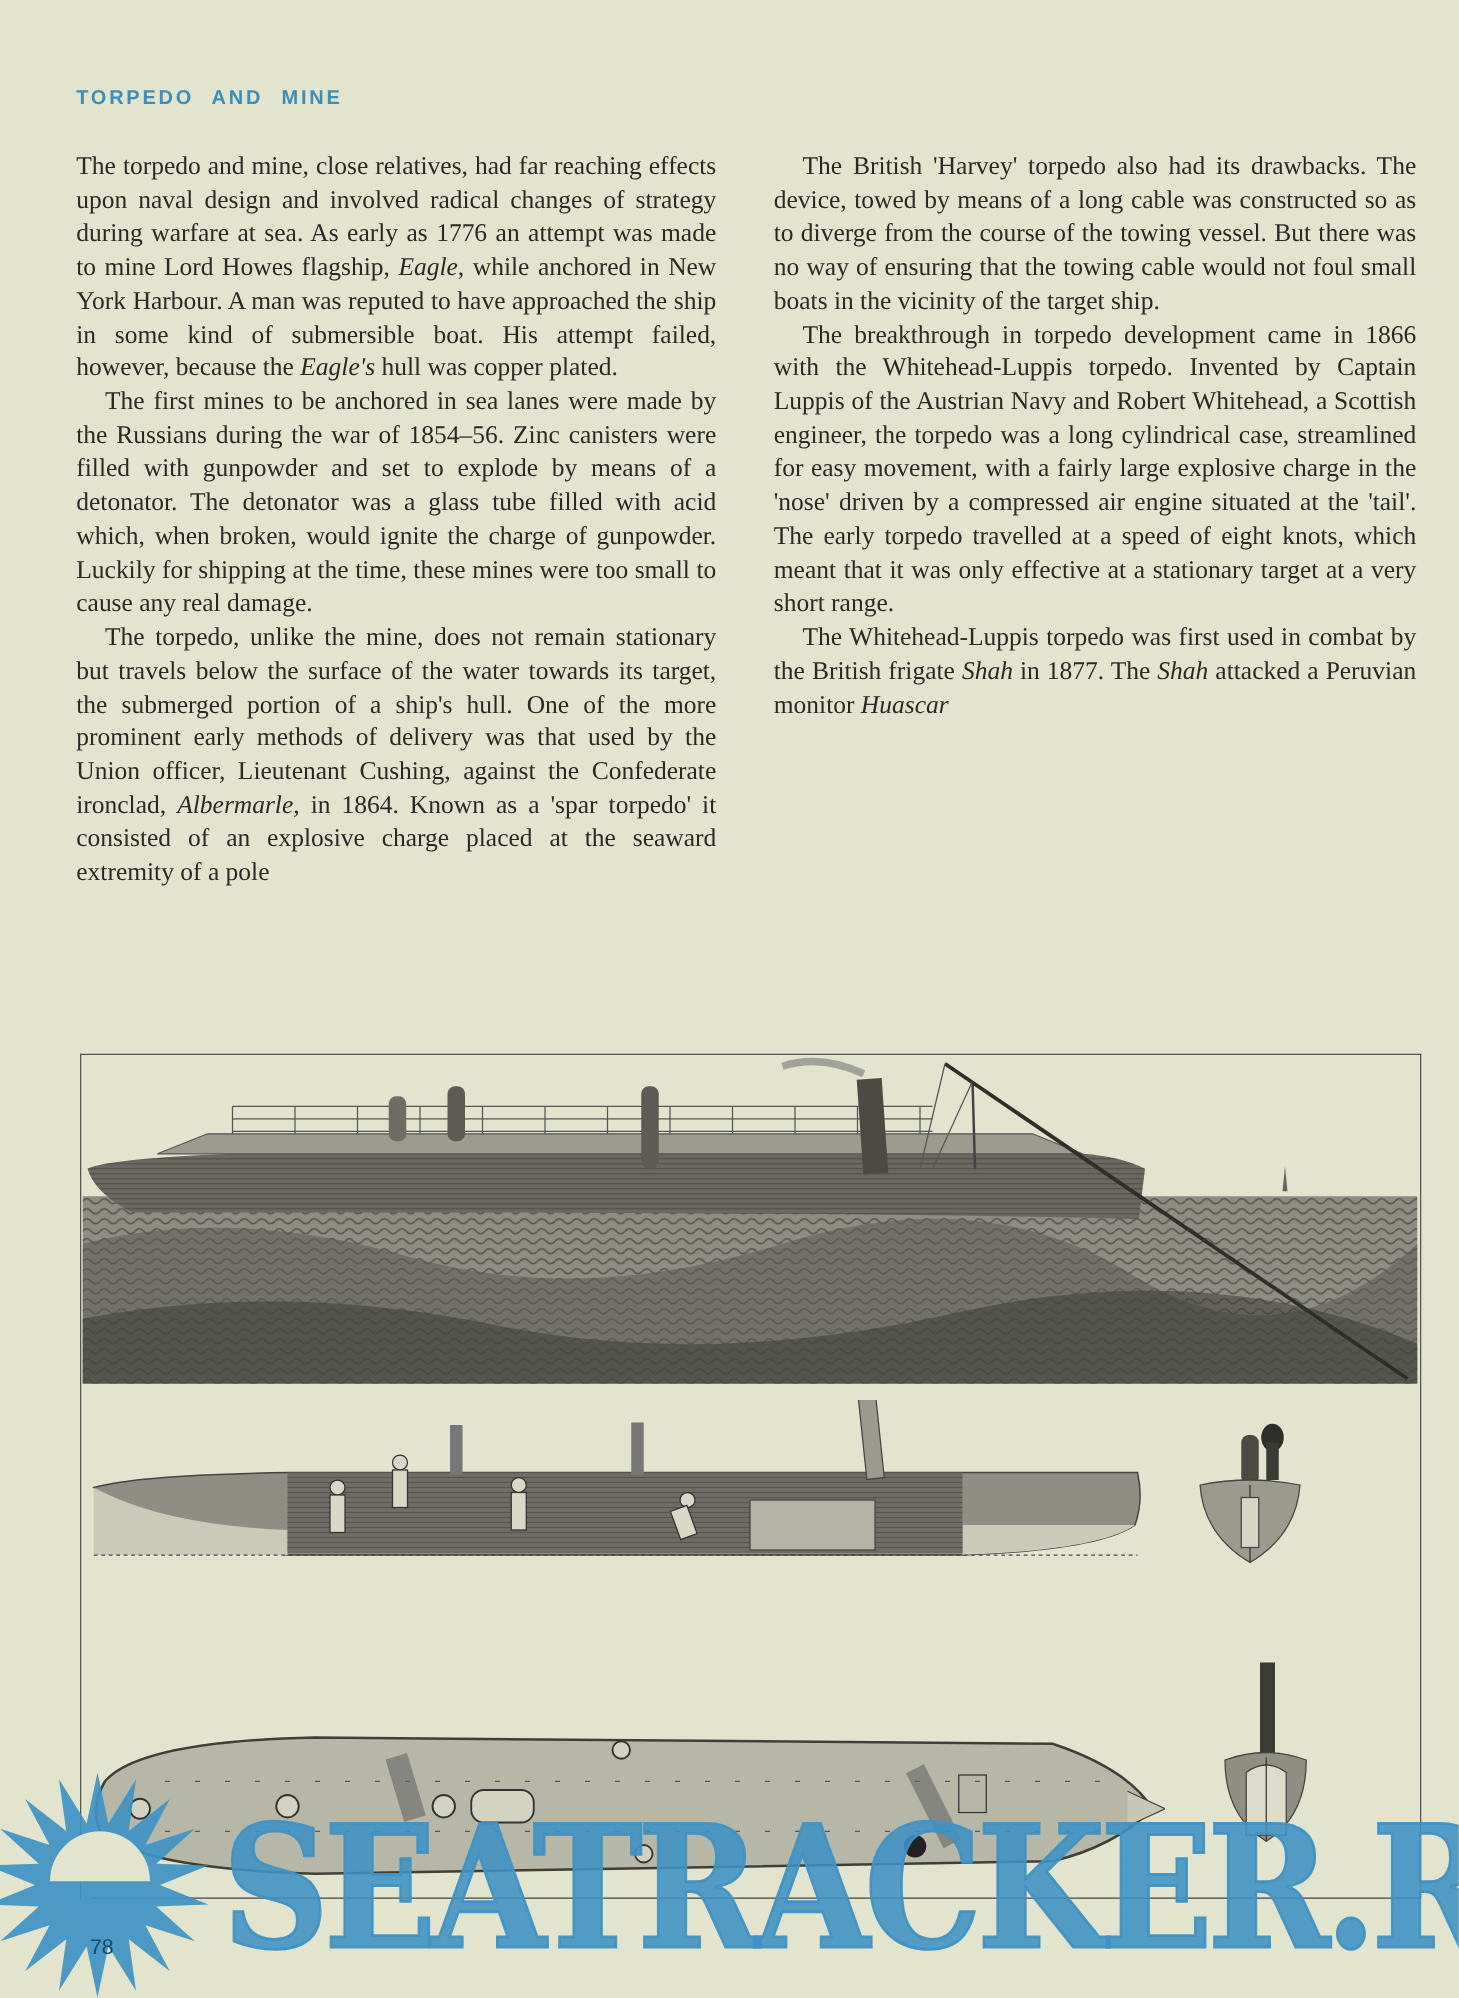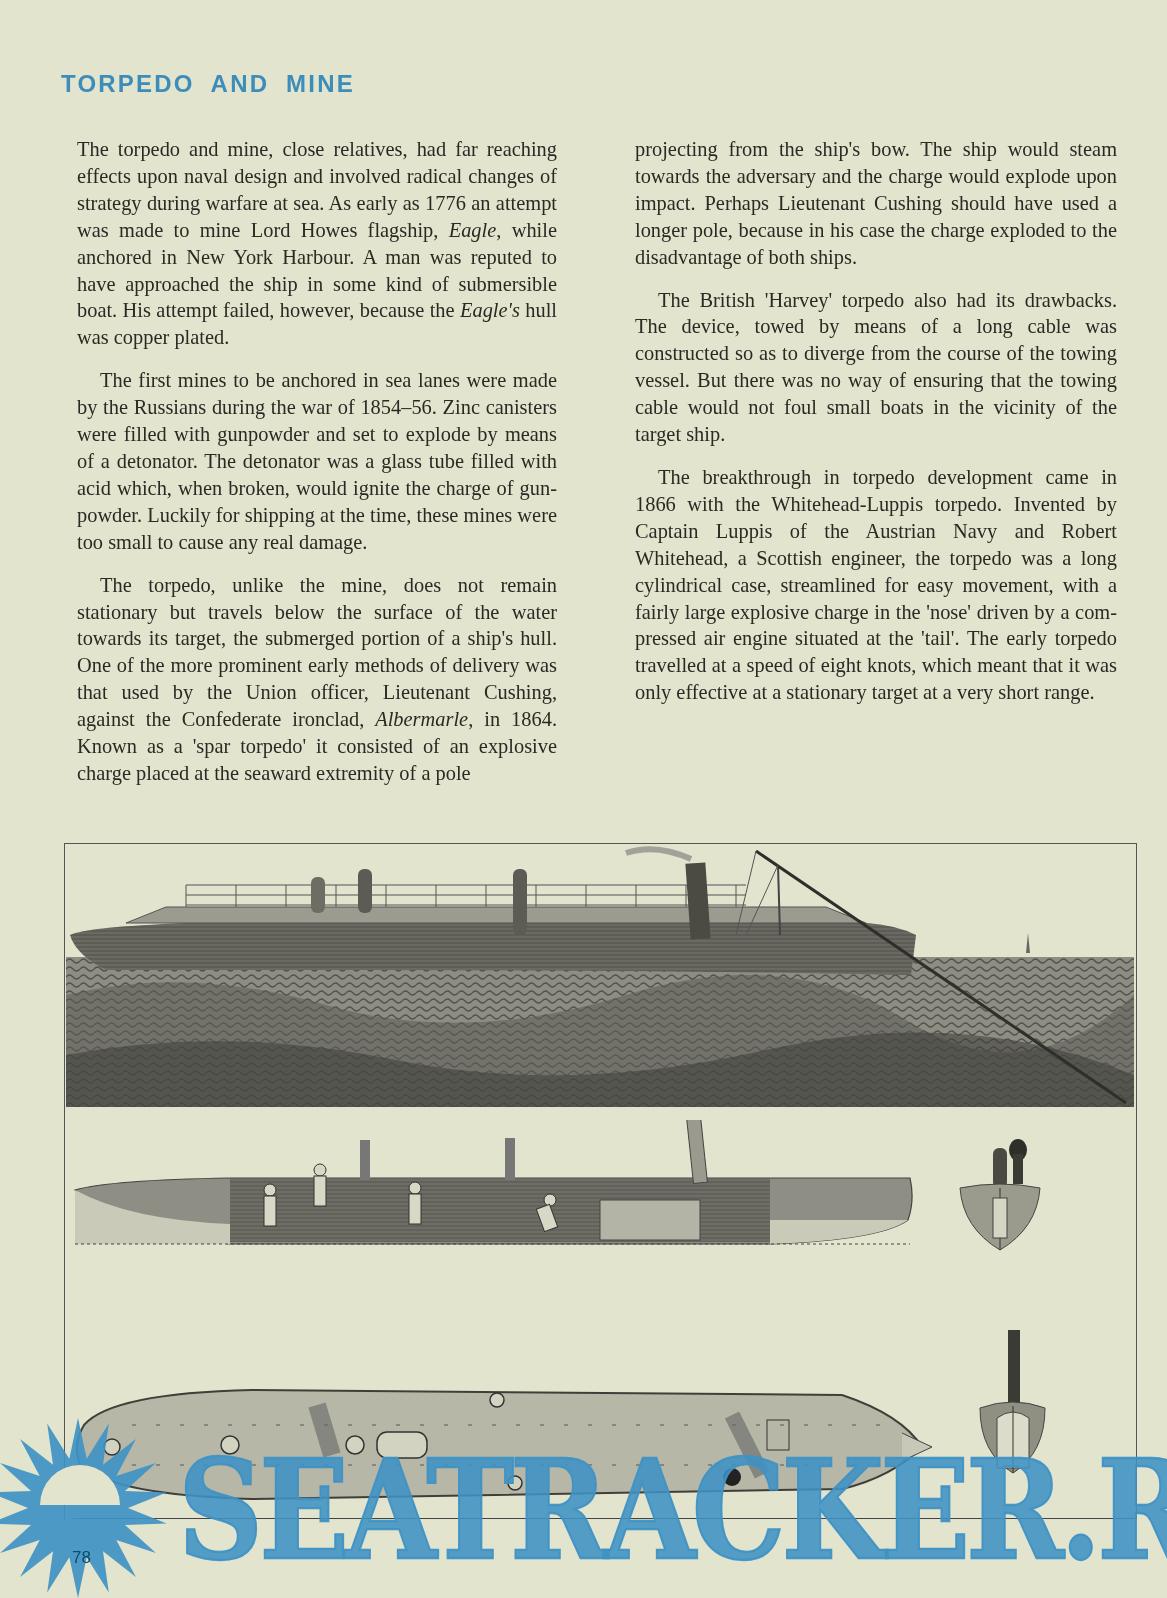--- a/index.html
+++ b/index.html
@@ -5,31 +5,31 @@
   html, body { margin: 0; padding: 0; }
   body {
     width: 1167px; height: 1598px; position: relative; overflow: hidden;
     background: #e2e4ce;
     font-family: "Liberation Serif", "DejaVu Serif", serif;
     color: #2a2a24;
   }
   .heading {
     position: absolute; left: 61px; top: 70px;
     font-family: "Liberation Sans", "DejaVu Sans", sans-serif;
-    font-weight: bold; font-size: 24px; letter-spacing: 2.2px;
+    font-weight: bold; font-size: 16px; letter-spacing: 2.2px;
     color: #3c8dba; word-spacing: 8px; text-align: center;
   }
   .col {
     position: absolute; top: 120px; width: 512px;
     font-size: 20.4px; line-height: 26.9px; text-align: justify;
     hyphens: manual;
   }
   .col.left { left: 61px; }
   .col.right { left: 619px; width: 514px; }
-  .col p { margin: 16px; text-indent: 0; }
+  .col p { margin: 0; text-indent: 0; }
   .col p.indent { text-indent: 23px; }
   .col i { font-style: italic; }
 
   .figure {
     position: absolute; left: 64px; top: 843px; width: 1071px; height: 675px;
     border-left: 1.5px solid #555; border-top: 1.5px solid #555; border-right: 1.5px solid #555;
   }
   .figure-bottom { position: absolute; left: 73px; top: 1518px; width: 1062px; border-top: 1.5px solid #444; }
   svg.ill { position: absolute; }
 
@@ -51,23 +51,23 @@
 
 <div class="heading">TORPEDO AND MINE</div>
 
 <div class="col left">
   <p><span>The torpedo and mine, close relatives, had far reaching effects upon naval design and involved radical changes of strategy during warfare at sea. As early as 1776 an attempt was made to mine Lord Howes flagship, </span><i>Eagle</i><span>, while anchored in New York Harbour. A man was reputed to have approached the ship in some kind of sub­mersible boat. His attempt failed, however, because the </span><i>Eagle's</i><span> hull was copper plated.</span></p>
   <p class="indent">The first mines to be anchored in sea lanes were made by the Russians during the war of 1854–56. Zinc canisters were filled with gunpowder and set to explode by means of a detonator. The detonator was a glass tube filled with acid which, when broken, would ignite the charge of gun­powder. Luckily for shipping at the time, these mines were too small to cause any real damage.</p>
   <p class="indent"><span>The torpedo, unlike the mine, does not remain stationary but travels below the surface of the water towards its target, the submerged portion of a ship's hull. One of the more prominent early methods of delivery was that used by the Union officer, Lieutenant Cushing, against the Con­federate ironclad, </span><i>Albermarle</i><span>, in 1864. Known as a 'spar torpedo' it consisted of an explosive charge placed at the seaward extremity of a pole</span></p>
 </div>
 
 <div class="col right">
-  <p>projecting from the ship's bow. The ship would steam towards the adversary and the charge would explode upon impact. Perhaps Lieutenant Cushing should have used a longer pole, because in his case the charge exploded to the disadvan­tage of both ships.</p>
   <p class="indent">The British 'Harvey' torpedo also had its draw­backs. The device, towed by means of a long cable was constructed so as to diverge from the course of the towing vessel. But there was no way of ensuring that the towing cable would not foul small boats in the vicinity of the target ship.</p>
   <p class="indent">The breakthrough in torpedo development came in 1866 with the Whitehead-Luppis tor­pedo. Invented by Captain Luppis of the Austrian Navy and Robert Whitehead, a Scottish engineer, the torpedo was a long cylindrical case, stream­lined for easy movement, with a fairly large explosive charge in the 'nose' driven by a com­pressed air engine situated at the 'tail'. The early torpedo travelled at a speed of eight knots, which meant that it was only effective at a stationary target at a very short range.</p>
+  <p class="indent"><span>The Whitehead-Luppis torpedo was first used in combat by the British frigate </span><i>Shah</i><span> in 1877. The </span><i>Shah</i><span> attacked a Peruvian monitor </span><i>Huascar</i></p>
 </div>
 
 <div class="figure"></div>
 <div class="figure-bottom"></div>
 
 <svg class="ill" style="left:66px;top:845px" width="1068" height="262" viewBox="0 0 1068 262">
   <defs>
     <pattern id="waves" width="14" height="8" patternUnits="userSpaceOnUse">
       <path d="M0 4 Q3.5 0 7 4 T14 4" stroke="#4b4b45" stroke-width="1.3" fill="none"></path>
     </pattern>

